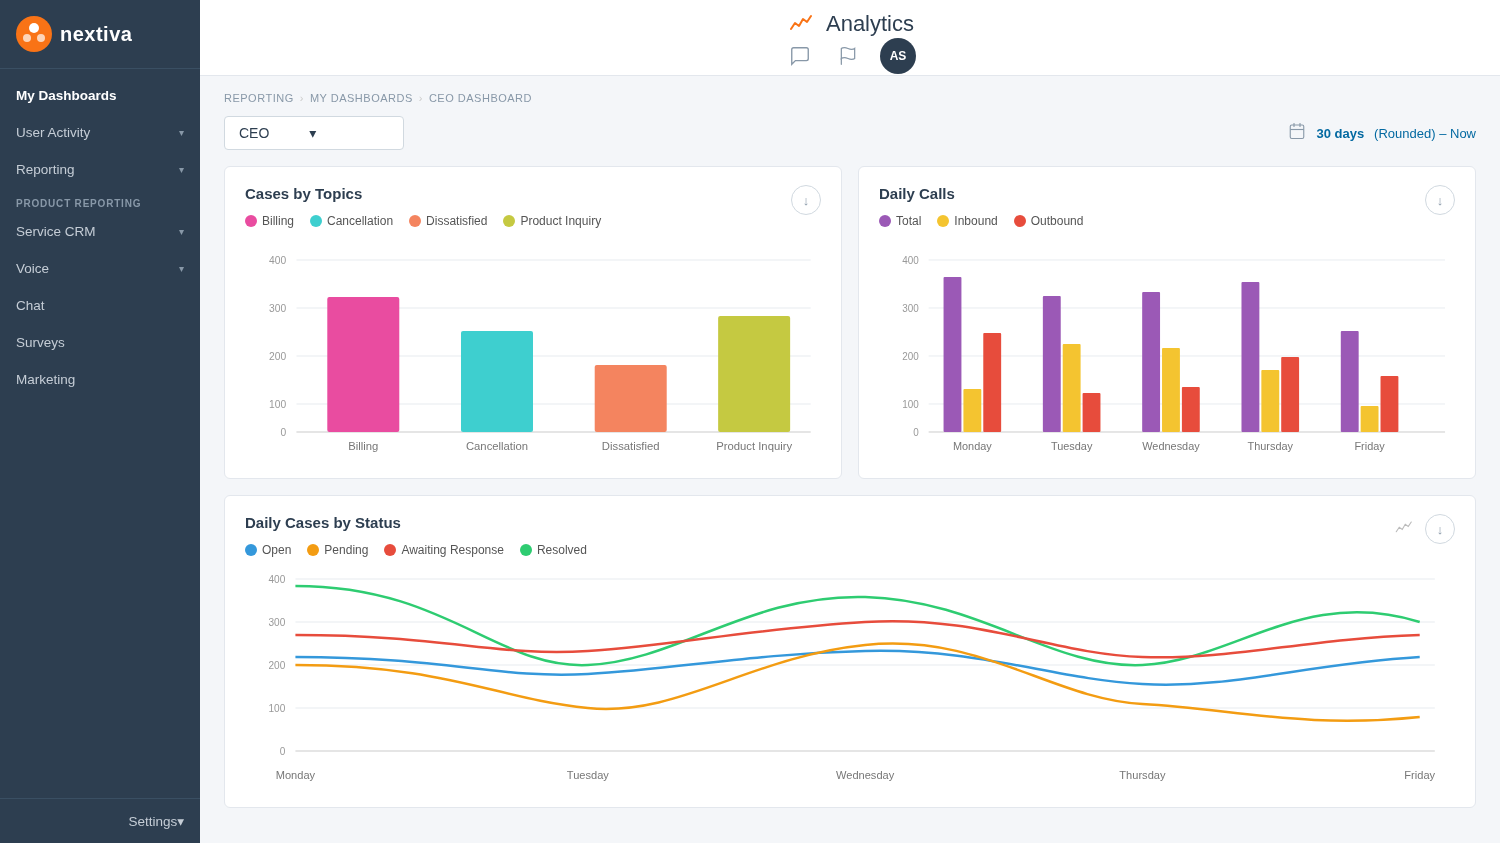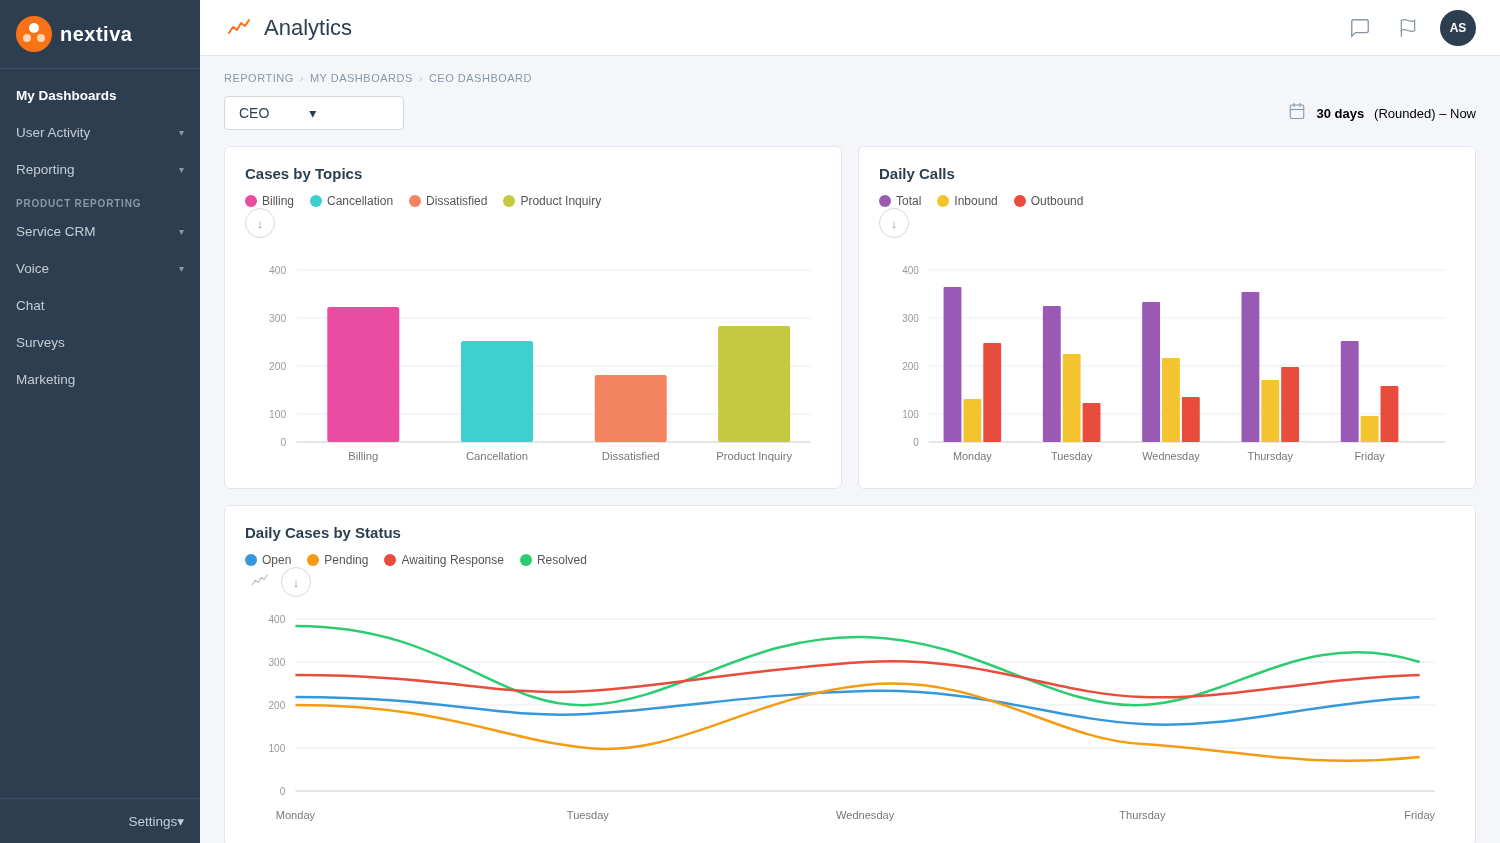--- a/index.html
+++ b/index.html
@@ -102,22 +102,23 @@
     }
 
     
     #topbar {
       background: #fff;
       border-bottom: 1px solid #e3e7ed;
       padding: 10px 24px;
       display: flex;
       align-items: center;
       justify-content: space-between;
-      height: 56px;
+      height: 76px;
       flex-shrink: 0;
+      flex-direction: column;
     }
     .topbar-left {
       display: flex;
       align-items: center;
       gap: 12px;
     }
     .analytics-icon-wrap {
       width: 28px;
       height: 28px;
       display: flex;
@@ -196,21 +197,21 @@
       color: #2d3e50;
       cursor: pointer;
       gap: 40px;
       min-width: 180px;
     }
     .date-range {
       display: flex;
       align-items: center;
       gap: 10px;
       font-size: 13px;
-      color: #000000;
+      color: #0369a1;
     }
     .date-range .cal-icon { color: #8898a8; font-size: 16px; }
     .date-range strong { font-weight: 700; }
 
     
     .charts-top-row {
       display: grid;
       grid-template-columns: 1fr 1fr;
       gap: 16px;
       margin-bottom: 16px;
@@ -225,21 +226,20 @@
       font-size: 15px;
       font-weight: 600;
       color: #2d3e50;
       margin-bottom: 12px;
     }
     .chart-header {
       display: flex;
       align-items: flex-start;
       justify-content: space-between;
       margin-bottom: 12px;
-      flex-direction: column;
     }
     .legend {
       display: flex;
       align-items: center;
       gap: 16px;
       flex-wrap: wrap;
       font-size: 12px;
       color: #555;
     }
     .legend-item {

